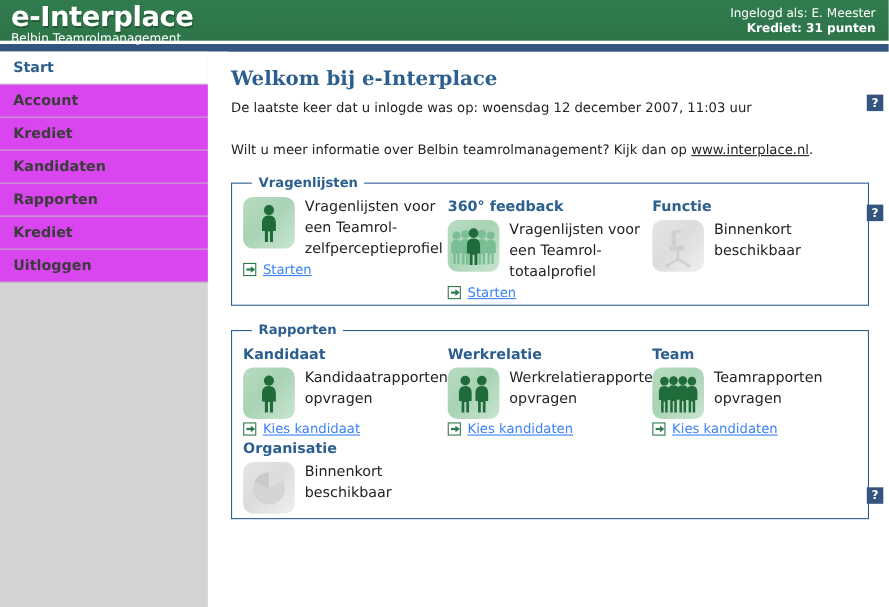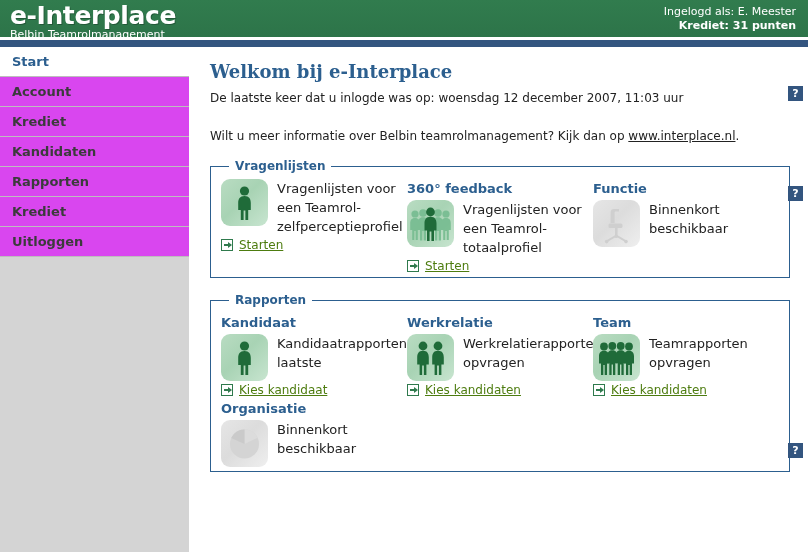--- a/index.html
+++ b/index.html
@@ -120,21 +120,21 @@
   }
   .arrow-box:after {
     content:""; position:absolute; left:2px; top:4px;
     width:6px; height:2px; background:#2f7a4d;
   }
   .arrow-box:before {
     content:""; position:absolute; left:6px; top:2px;
     width:0; height:0; border-left:4px solid #2f7a4d;
     border-top:3px solid transparent; border-bottom:3px solid transparent;
   }
-  .card-link a { color:#4d7c0f; text-decoration:underline; }
+  .card-link a { color:#3b82f6; text-decoration:underline; }
 
   .org-row { margin-top:2px; }
 
   
   .help {
     position:absolute; width:15px; height:15px;
     background:#33557f; color:#ffffff;
     font-size:11px; font-weight:bold;
     text-align:center; line-height:15px;
     cursor:pointer;
@@ -262,21 +262,21 @@
           <div class="card-title">Kandidaat</div>
           <div class="card-body">
             <div class="icon-box">
               <svg width="47" height="47" viewBox="0 0 47 47">
                 <g fill="#1f6b39">
                   <circle cx="23.5" cy="12" r="4.6"></circle>
                   <path d="M23.5 17 C18.8 17 17.2 20 17.2 24 L17.2 31 L19.8 31 L19.8 41 L22.6 41 L22.6 31.5 L24.4 31.5 L24.4 41 L27.2 41 L27.2 31 L29.8 31 L29.8 24 C29.8 20 28.2 17 23.5 17 Z"></path>
                 </g>
               </svg>
             </div>
-            <div class="card-text">Kandidaatrapporten laatste</div>
+            <div class="card-text">Kandidaatrapporten opvragen</div>
           </div>
           <div class="card-link">
             <span class="arrow-box"></span>
             <a href="#">Kies kandidaat</a>
           </div>
         </div>
 
         <div class="card">
           <div class="card-title">Werkrelatie</div>
           <div class="card-body">

